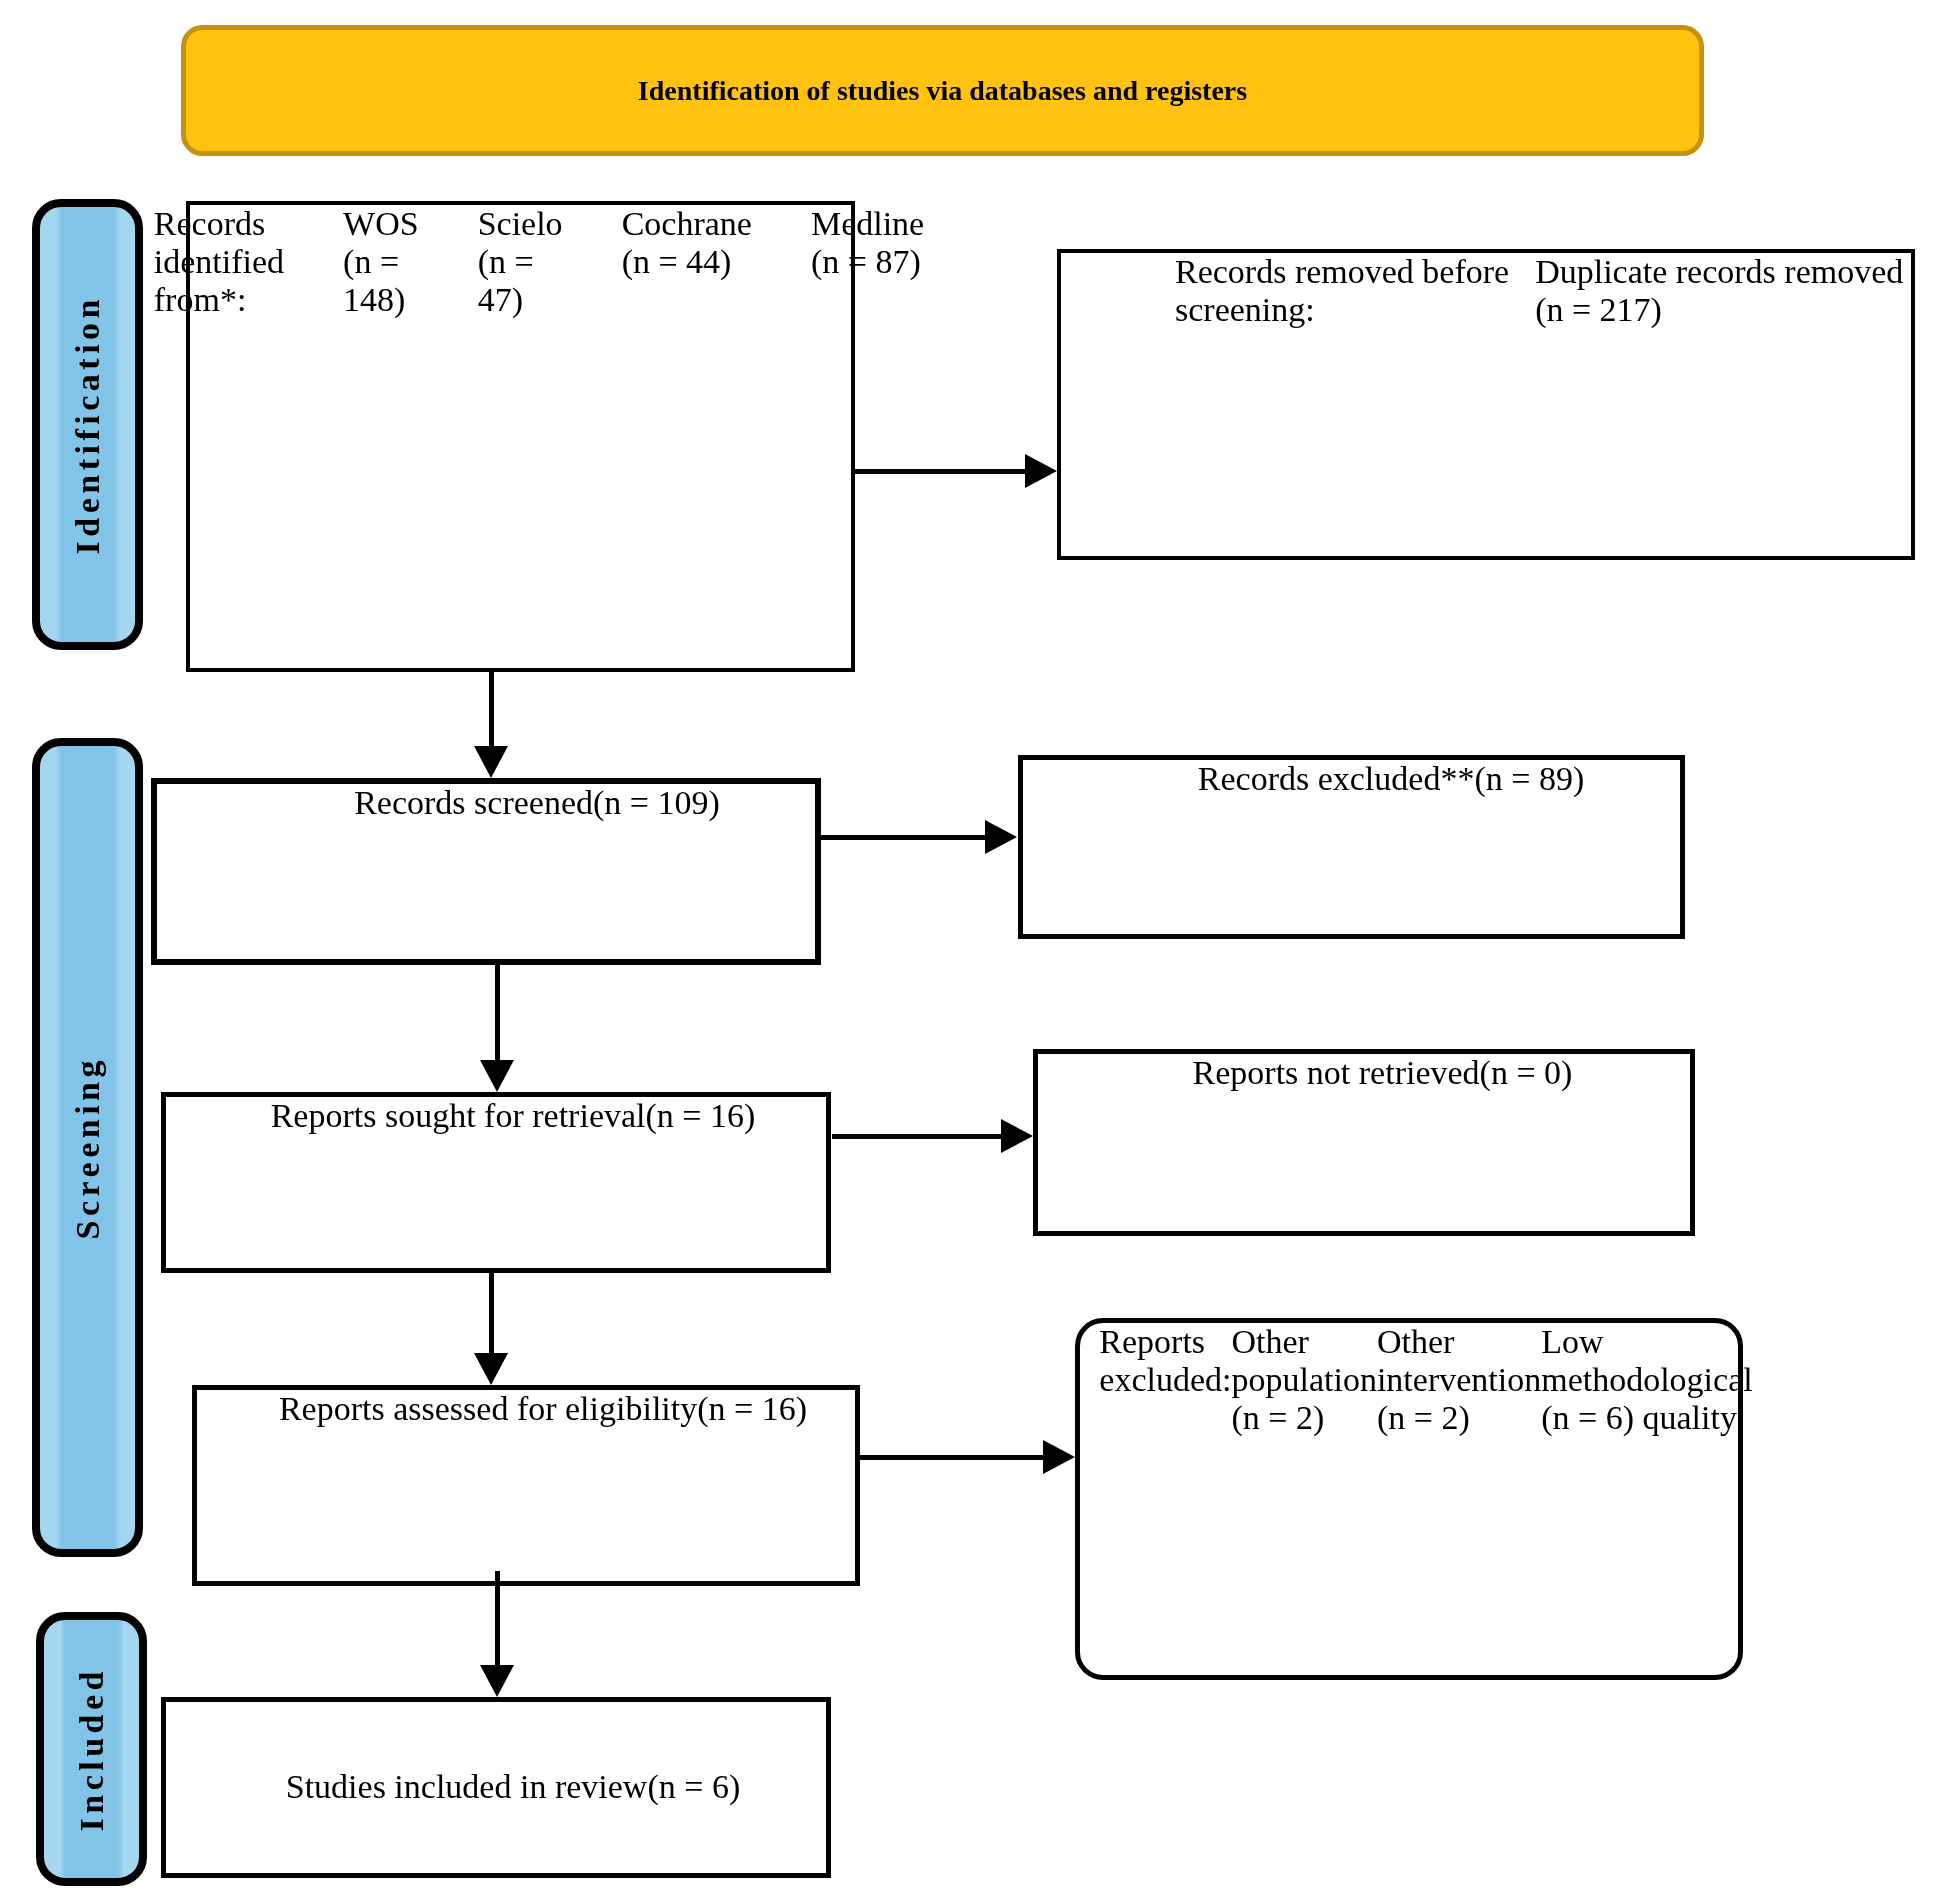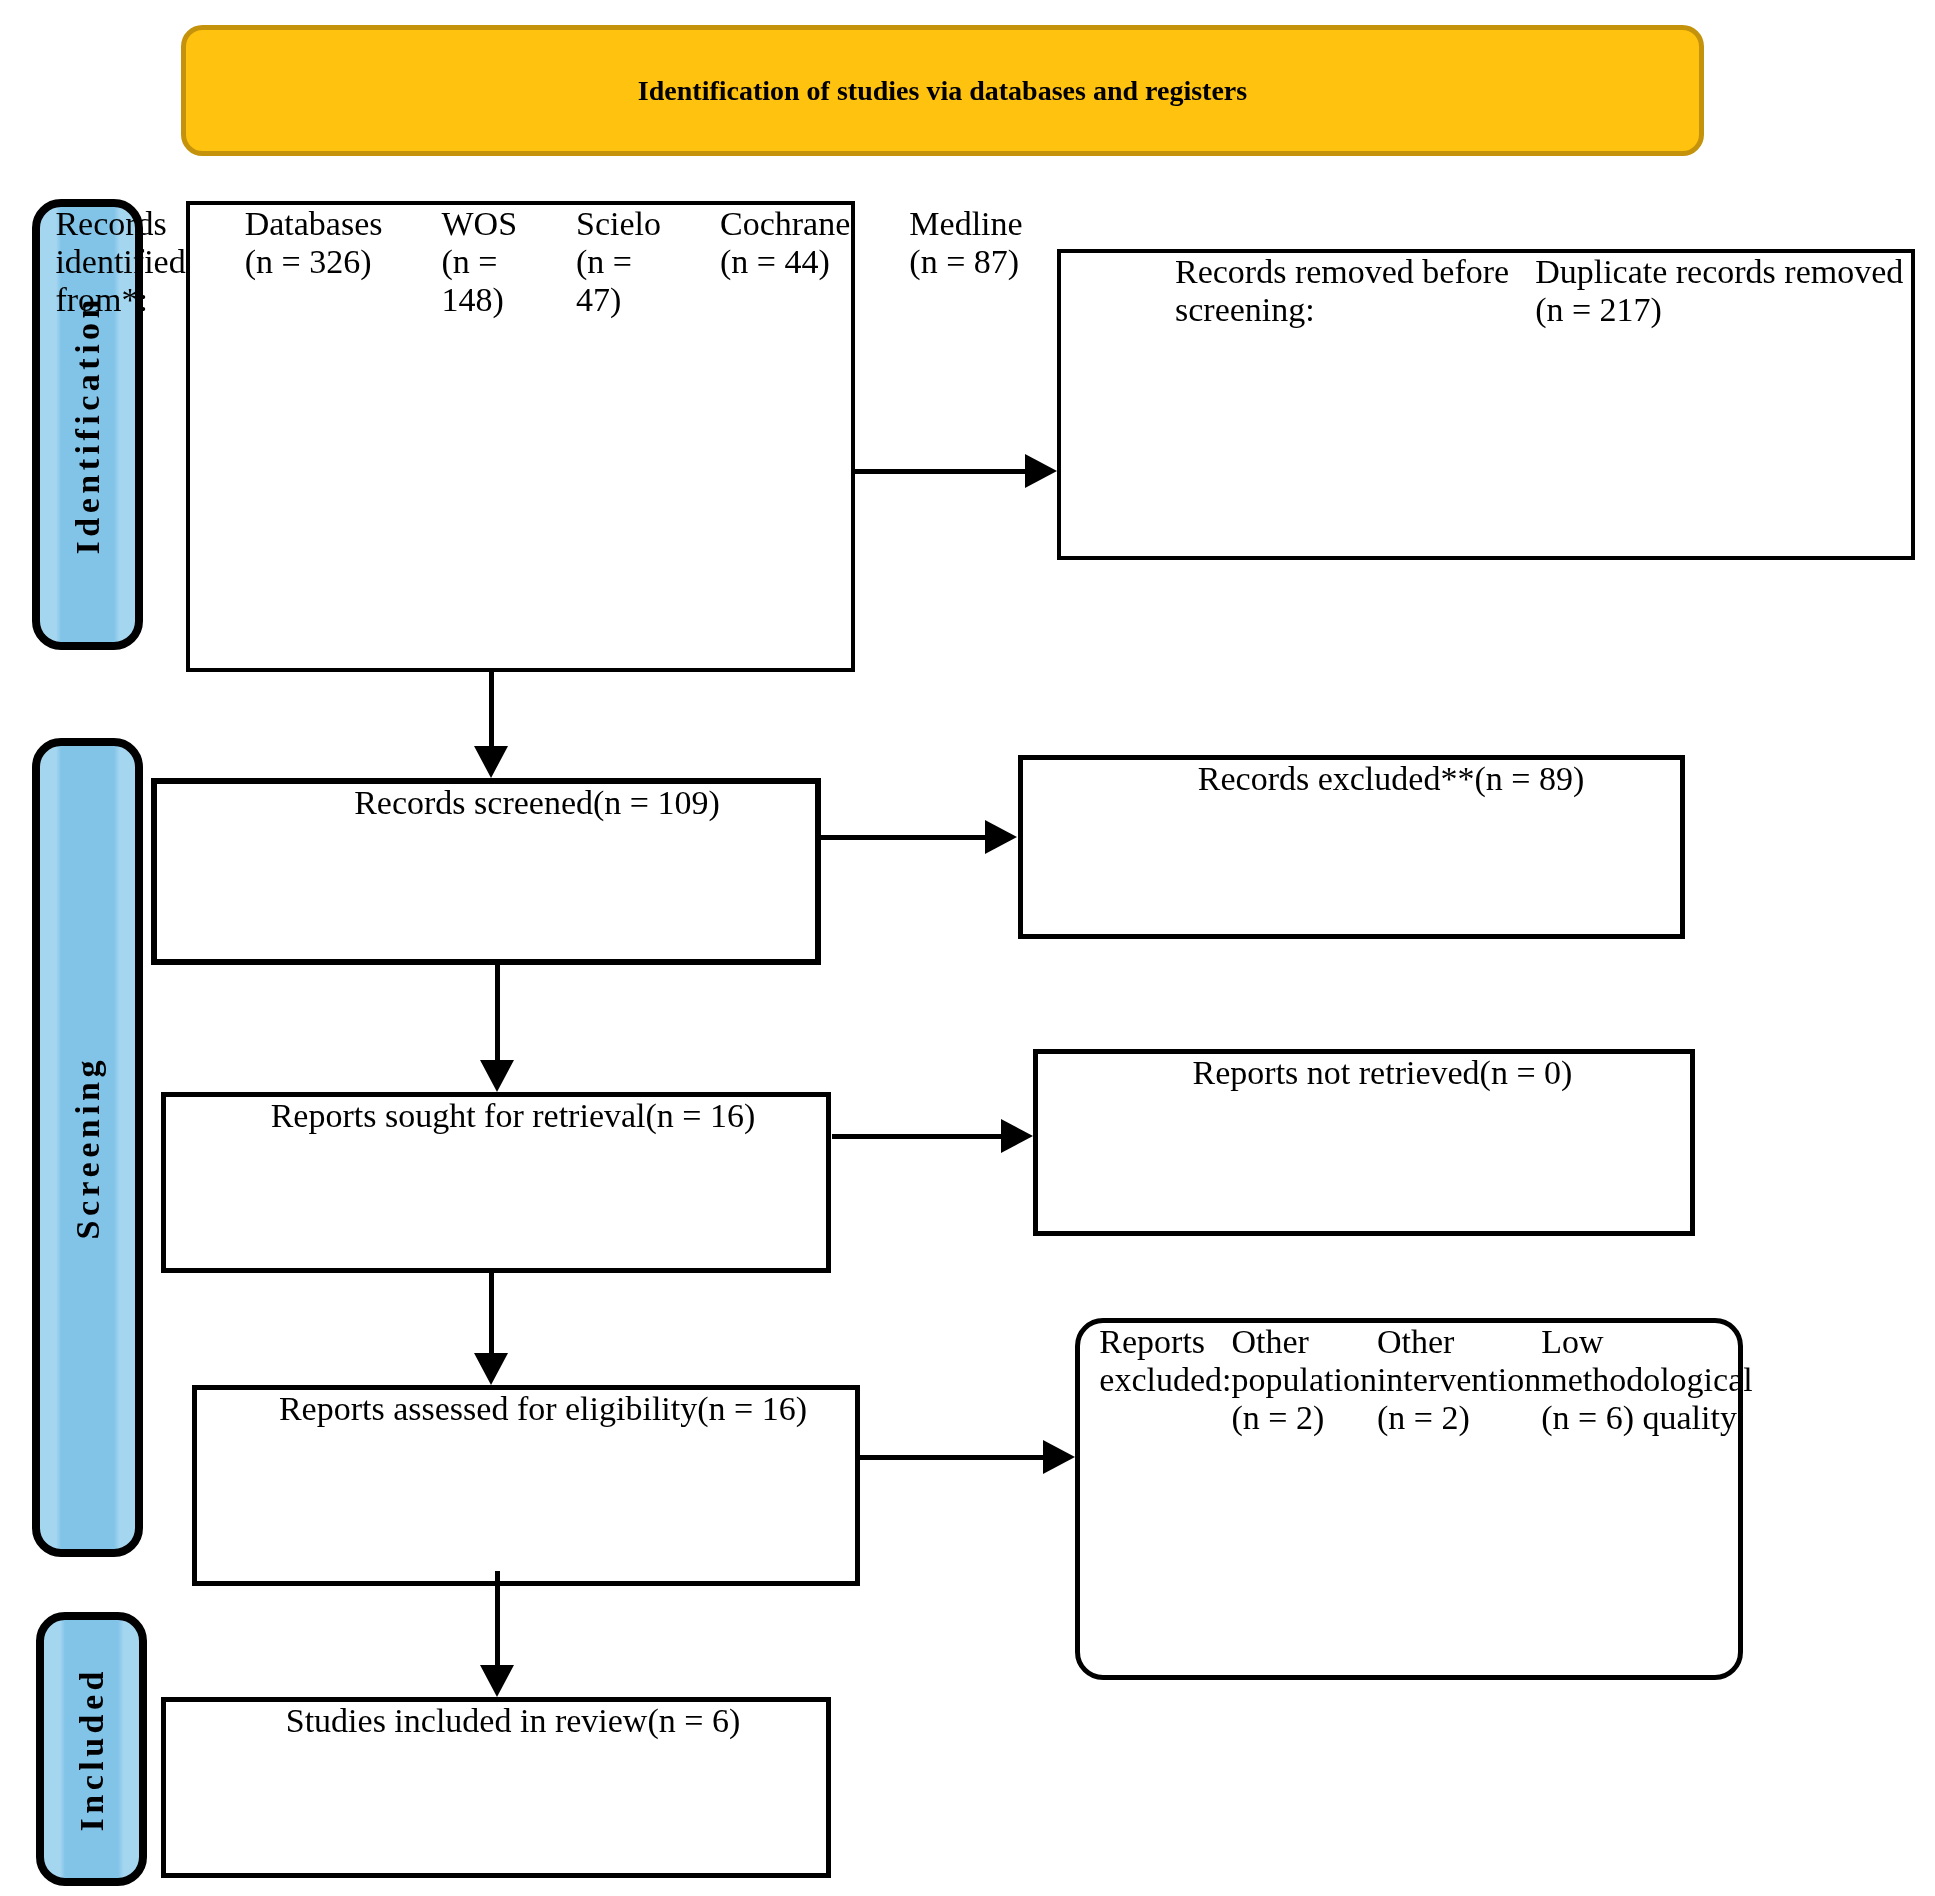--- a/index.html
+++ b/index.html
@@ -52,21 +52,21 @@
   .box .indent{padding-left:59px;}
 
   .box-identified{left:186px;top:201px;width:669px;height:471px;padding-left:37px;row-gap:33px;border-width:4px;}
   .box-removed{left:1057px;top:249px;width:858px;height:311px;padding-left:114px;row-gap:35px;border-width:4.5px;}
   .box-screened{left:151px;top:778px;width:670px;height:187px;padding-left:102px;row-gap:41px;border-width:6.8px;}
   .box-excluded{left:1018px;top:755px;width:667px;height:184px;padding-left:79px;row-gap:22px;}
   .box-sought{left:161px;top:1092px;width:670px;height:181px;padding-left:34px;row-gap:41px;}
   .box-notretrieved{left:1033px;top:1049px;width:662px;height:187px;padding-left:37px;row-gap:41px;}
   .box-assessed{left:192px;top:1385px;width:668px;height:201px;padding-left:34px;row-gap:41px;}
   .box-excluded2{left:1075px;top:1318px;width:668px;height:362px;padding-left:34px;row-gap:31px;border-radius:28px;}
-  .box-included{left:161px;top:1697px;width:670px;height:181px;padding-left:34px;row-gap:41px;}
+  .box-included{left:161px;top:1697px;width:670px;height:181px;padding-left:34px;row-gap:41px;align-items:center;}
 
   
   .arr{position:absolute;}
   .arr i{display:block;position:absolute;}
   .arr-h .shaft{left:0;right:29px;top:50%;margin-top:-2.8px;height:5.7px;background:var(--arrow);}
   .arr-h .head{right:0;top:50%;margin-top:-17.5px;width:0;height:0;
     border-left:32px solid var(--arrow);border-top:17.5px solid transparent;border-bottom:17.5px solid transparent;}
   .arr-v .shaft{top:0;bottom:29px;left:50%;margin-left:-2.8px;width:5.7px;background:var(--arrow);}
   .arr-v .head{bottom:0;left:50%;margin-left:-17.5px;width:0;height:0;
     border-top:32px solid var(--arrow);border-left:17.5px solid transparent;border-right:17.5px solid transparent;}
@@ -94,21 +94,20 @@
   </div>
   <div class="stage stage-screening">
     <span class="stage-text">Screening</span>
   </div>
   <div class="stage stage-included">
     <span class="stage-text">Included</span>
   </div>
 
   <div class="box box-identified">
     <div class="line">Records identified from*:</div>
-    <div class="line indent">Databases (n = 326)</div>
     <div class="line indent">WOS (n = 148)</div>
     <div class="line indent">Scielo (n = 47)</div>
     <div class="line indent">Cochrane (n = 44)</div>
     <div class="line indent">Medline (n = 87)</div>
   </div>
 
   <div class="box box-removed">
     <div class="line">Records removed before screening:</div>
     <div class="line">Duplicate records removed (n = 217)</div>
   </div>

